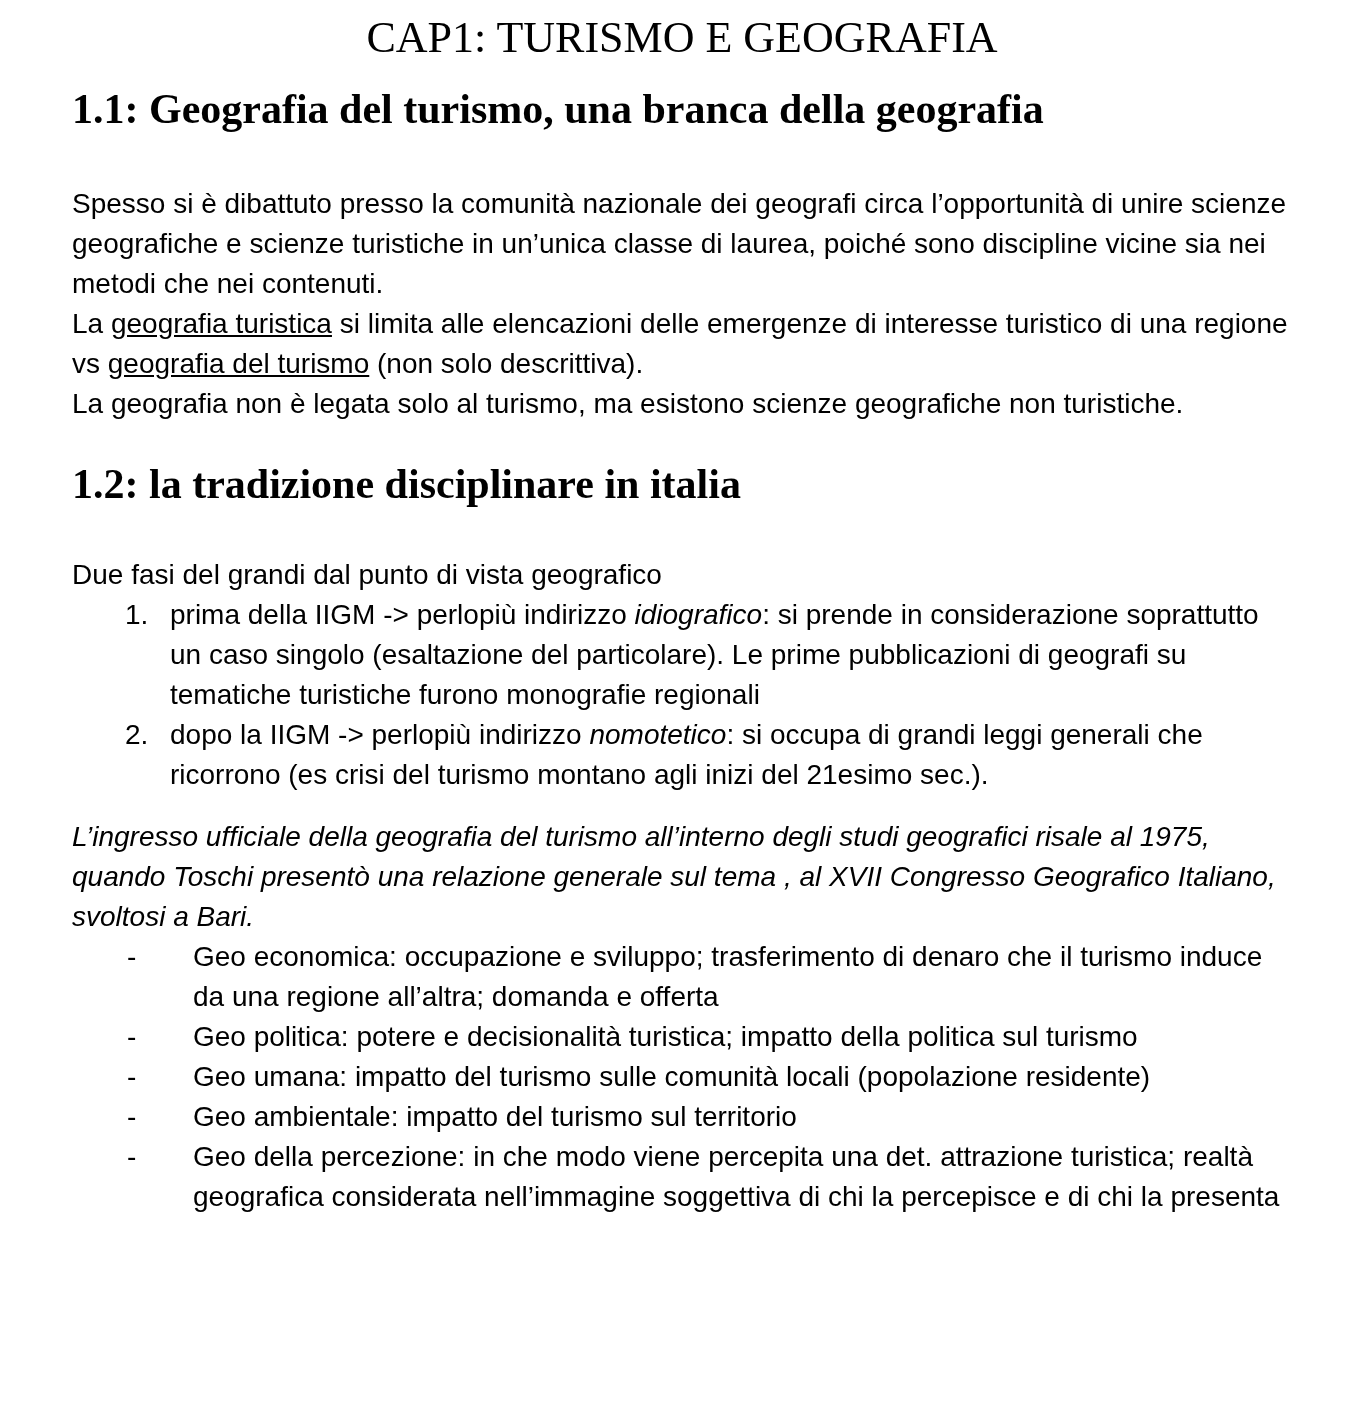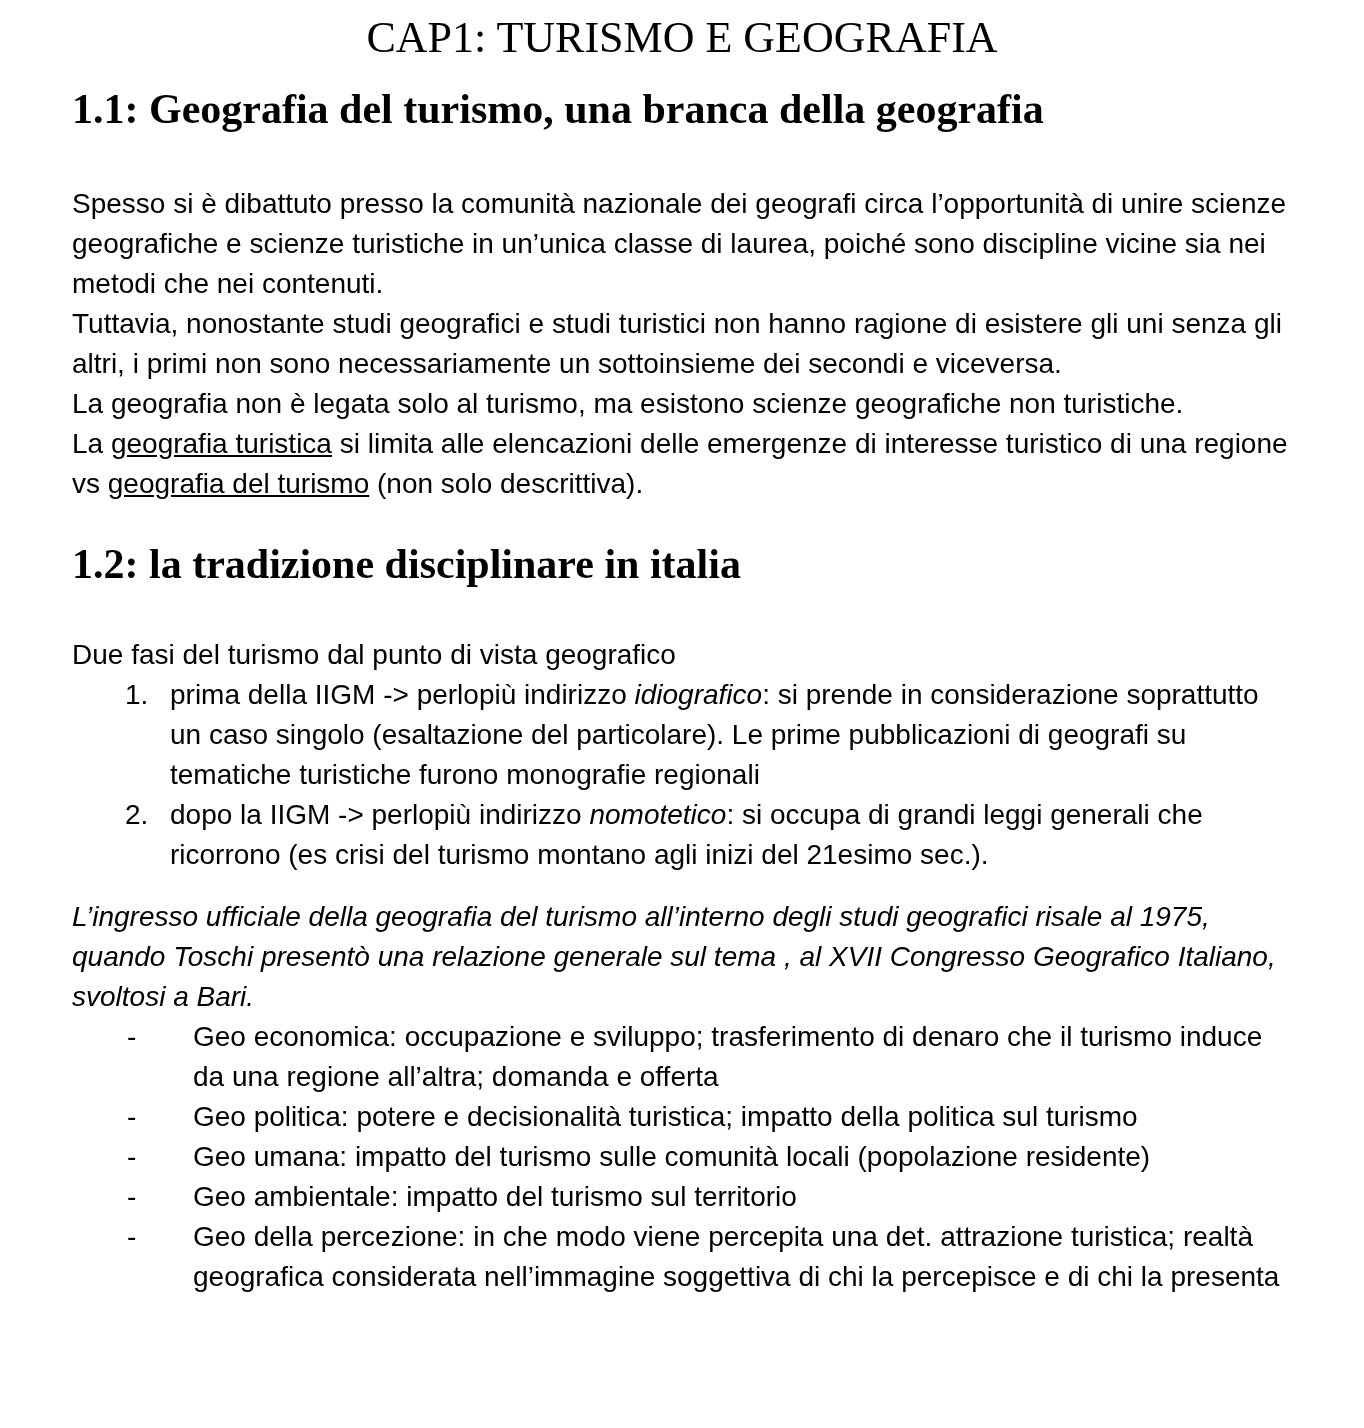--- a/index.html
+++ b/index.html
@@ -67,29 +67,28 @@
 <body>
 
 <div class="page">
 
   <h1 class="doc-title">CAP1: TURISMO E GEOGRAFIA</h1>
 
   <h2 class="sec-heading s11">1.1: Geografia del turismo, una branca della geografia</h2>
 
   <p class="block-first">Spesso si è dibattuto presso la comunità nazionale dei geografi circa l’opportunità di unire scienze geografiche e scienze turistiche in un’unica classe di laurea, poiché sono discipline vicine sia nei metodi che nei contenuti.</p>
 
-  <p>Tuttavia, nonostante studi geografici e studi turistici non hanno ragione di esistere gli uni senza gli altri, i primi non sono necessariamente un sottoinsieme dei secondi e viceversa.</p>
+
+  <p><span>La </span><span class="un">geografia turistica</span><span> si limita alle elencazioni delle emergenze di interesse turistico di una regione vs </span><span class="un">geografia del turismo</span><span> (non solo descrittiva).</span></p>
 
   <p>La geografia non è legata solo al turismo, ma esistono scienze geografiche non turistiche.</p>
 
-  <p><span>La </span><span class="un">geografia turistica</span><span> si limita alle elencazioni delle emergenze di interesse turistico di una regione vs </span><span class="un">geografia del turismo</span><span> (non solo descrittiva).</span></p>
-
   <h2 class="sec-heading s12">1.2: la tradizione disciplinare in italia</h2>
 
-  <p class="intro2">Due fasi del turismo dal punto di vista geografico</p>
+  <p class="intro2">Due fasi del grandi dal punto di vista geografico</p>
 
   <div class="olist">
     <div class="oli">
       <span class="marker">1.</span>
       <span>prima della IIGM -&gt; perlopiù indirizzo </span><span class="it">idiografico</span><span>: si prende in considerazione soprattutto un caso singolo (esaltazione del particolare). Le prime pubblicazioni di geografi su tematiche turistiche furono monografie regionali</span>
     </div>
     <div class="oli">
       <span class="marker">2.</span>
       <span>dopo la IIGM -&gt; perlopiù indirizzo </span><span class="it">nomotetico</span><span>: si occupa di grandi leggi generali che ricorrono (es crisi del turismo montano agli inizi del 21esimo sec.).</span>
     </div>

